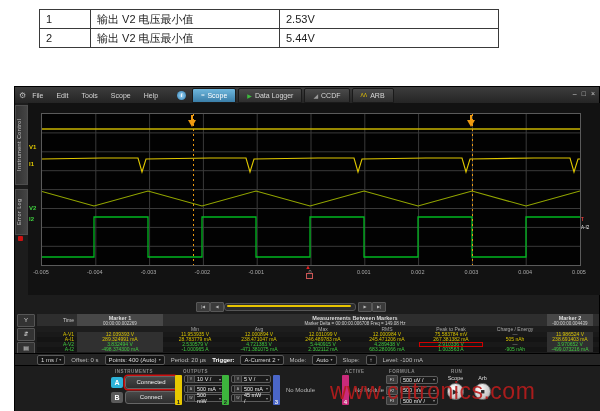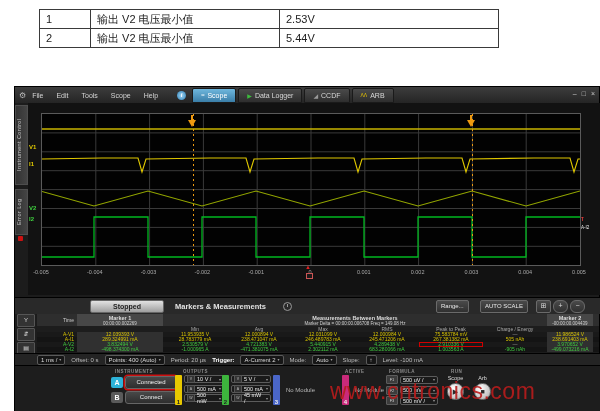--- a/index.html
+++ b/index.html
@@ -238,30 +238,20 @@
 
       <div class="sbtn" style="left:168px">|◀</div>
       <div class="sbtn" style="left:182px">◀</div>
       <div id="strack">
           <div id="sfill"></div>
         </div>
       <div class="sbtn" style="left:330px">▶</div>
       <div class="sbtn" style="left:344px">▶|</div>
     </div>
 
-    <div id="mhead">
-      <div id="stopped">Stopped</div>
-      <div id="mtitle">Markers &amp; Measurements</div>
-      <div id="clockicon"></div>
-      <div class="hbtn" style="left:421px">Range...</div>
-      <div class="hbtn" style="left:465px">AUTO SCALE</div>
-      <div class="magbtn" style="left:521px">⊞</div>
-      <div class="magbtn" style="left:538px;border-radius:6px">+</div>
-      <div class="magbtn" style="left:555px;border-radius:6px">−</div>
-    </div>
 
     <div id="mtable">
       <div id="mico">
         <div class="micb">Y</div>
         <div class="micb">⇵</div>
         <div class="micb">▤</div>
       </div>
       <div id="mgrid">
         <div class="mrow" id="mh1">
           <div class="mc w-ch" style="padding-top:3px">Time</div>

